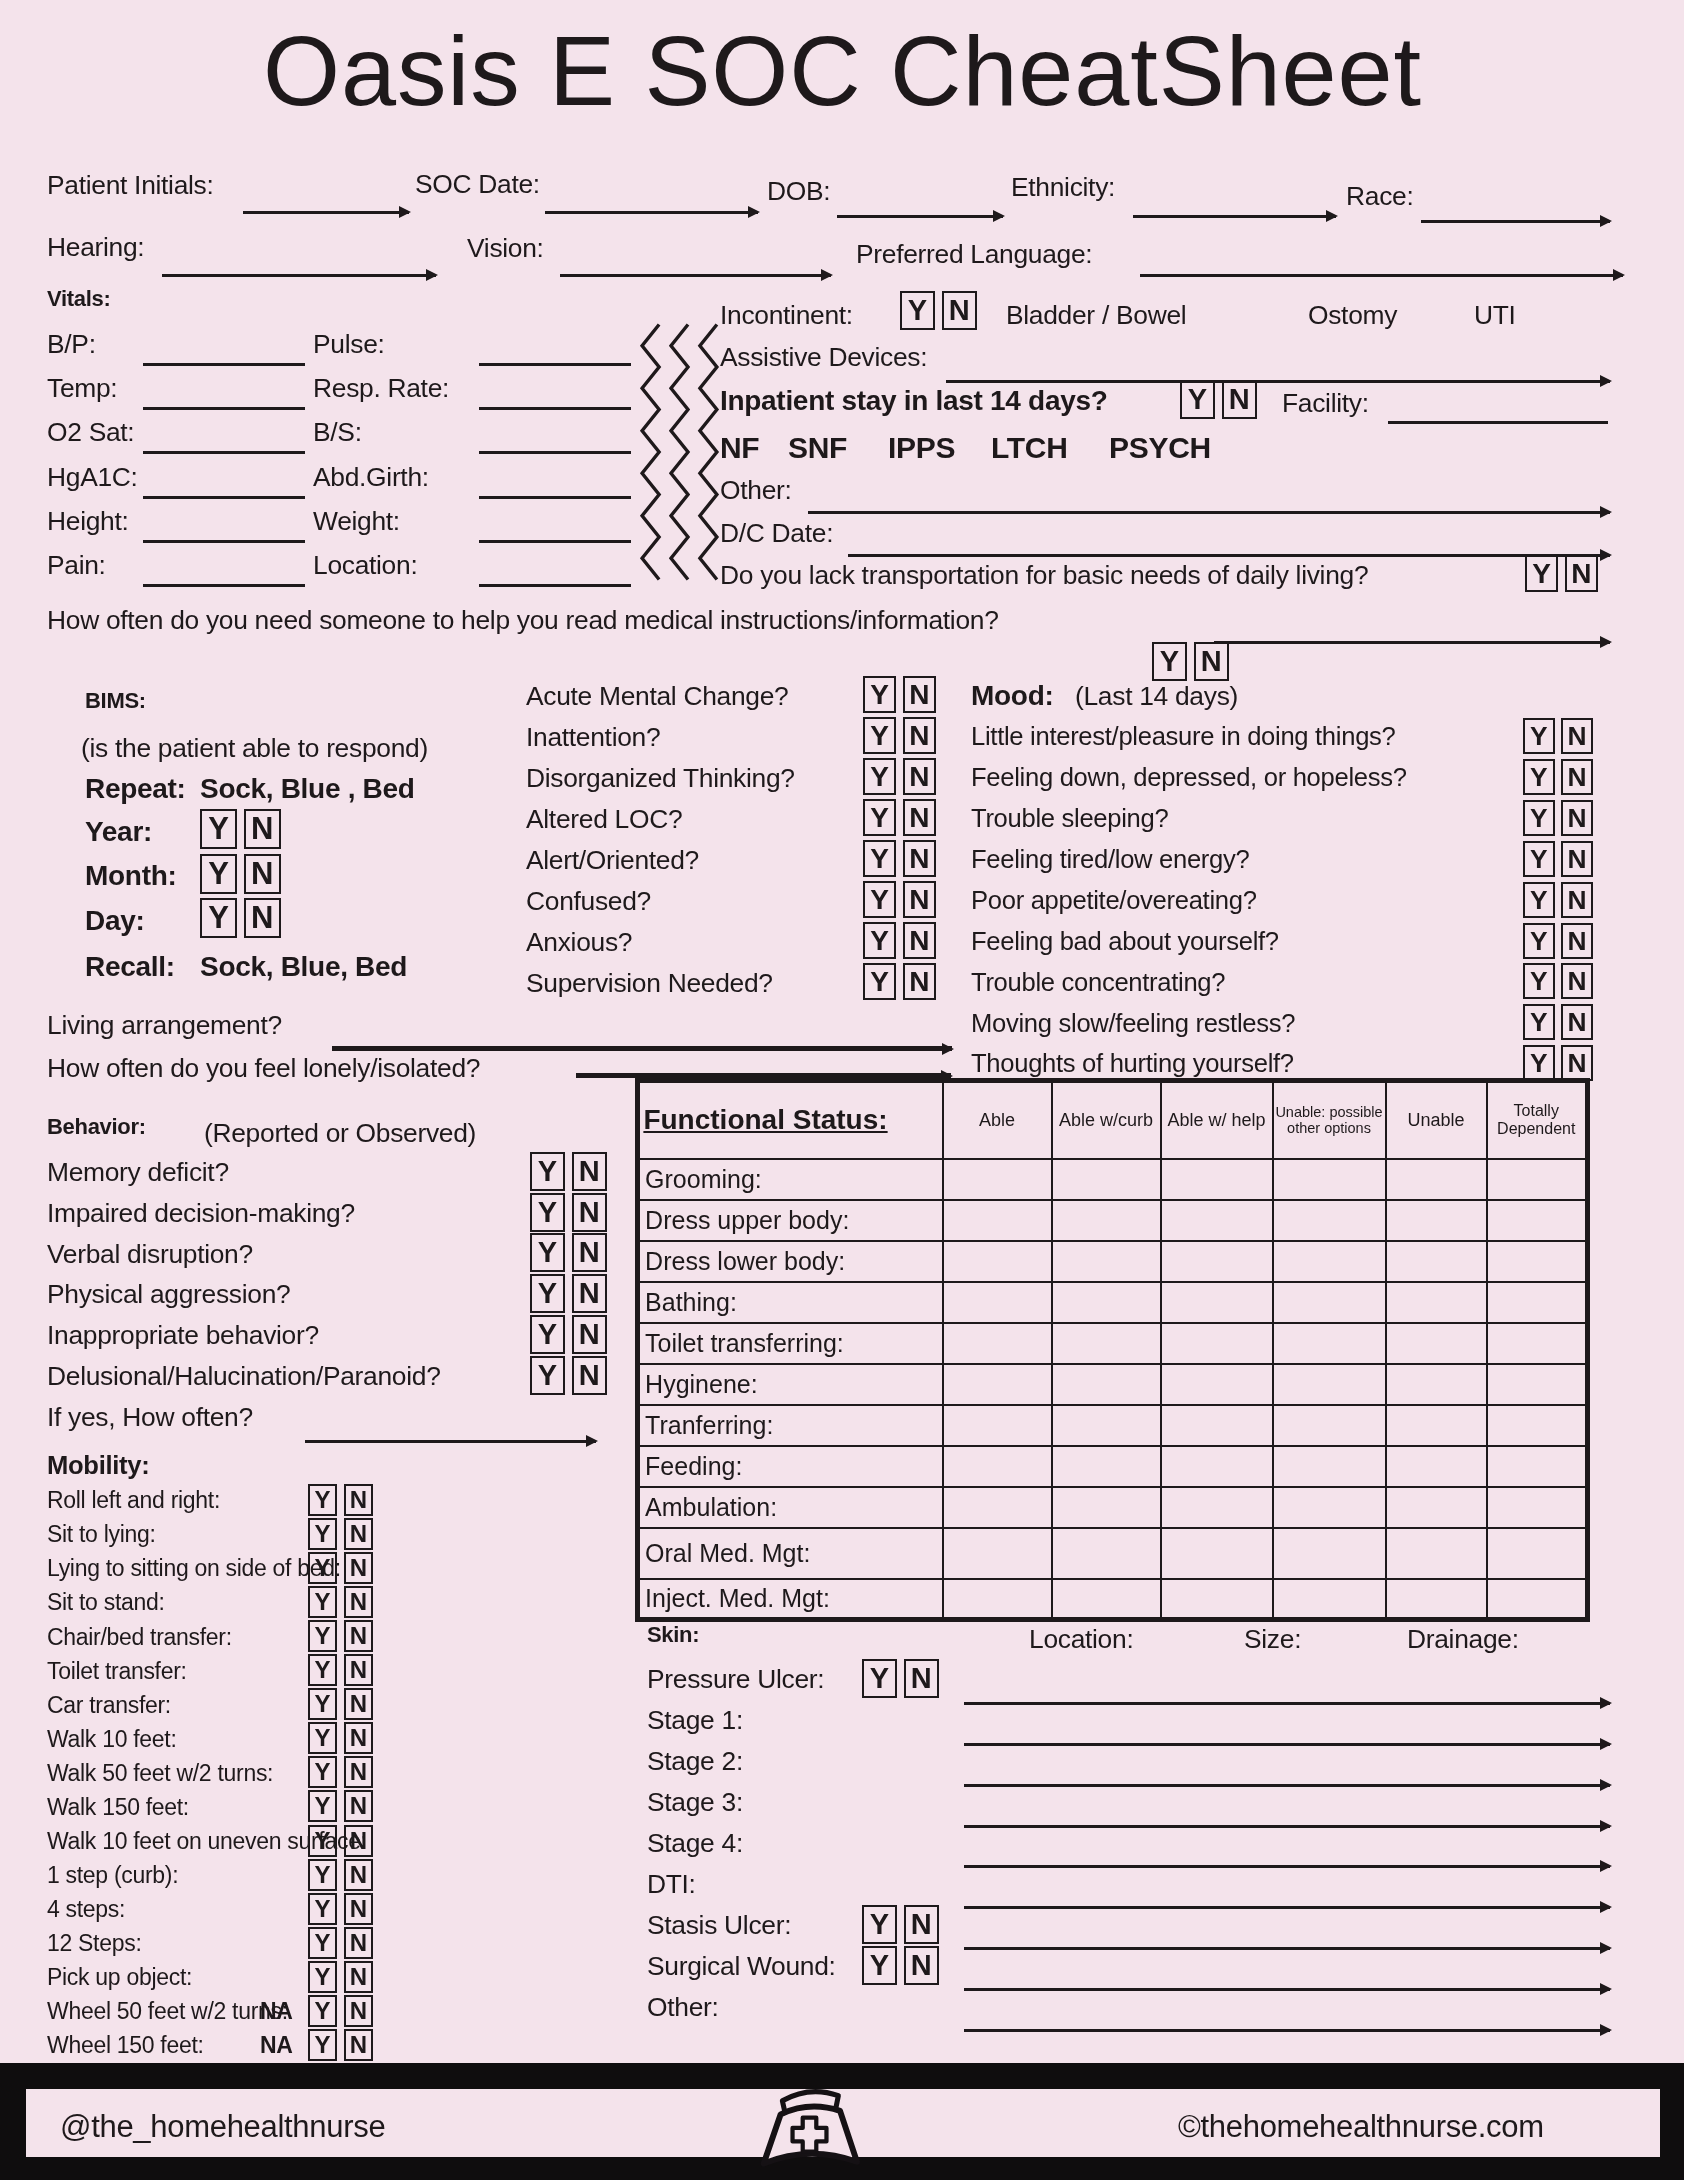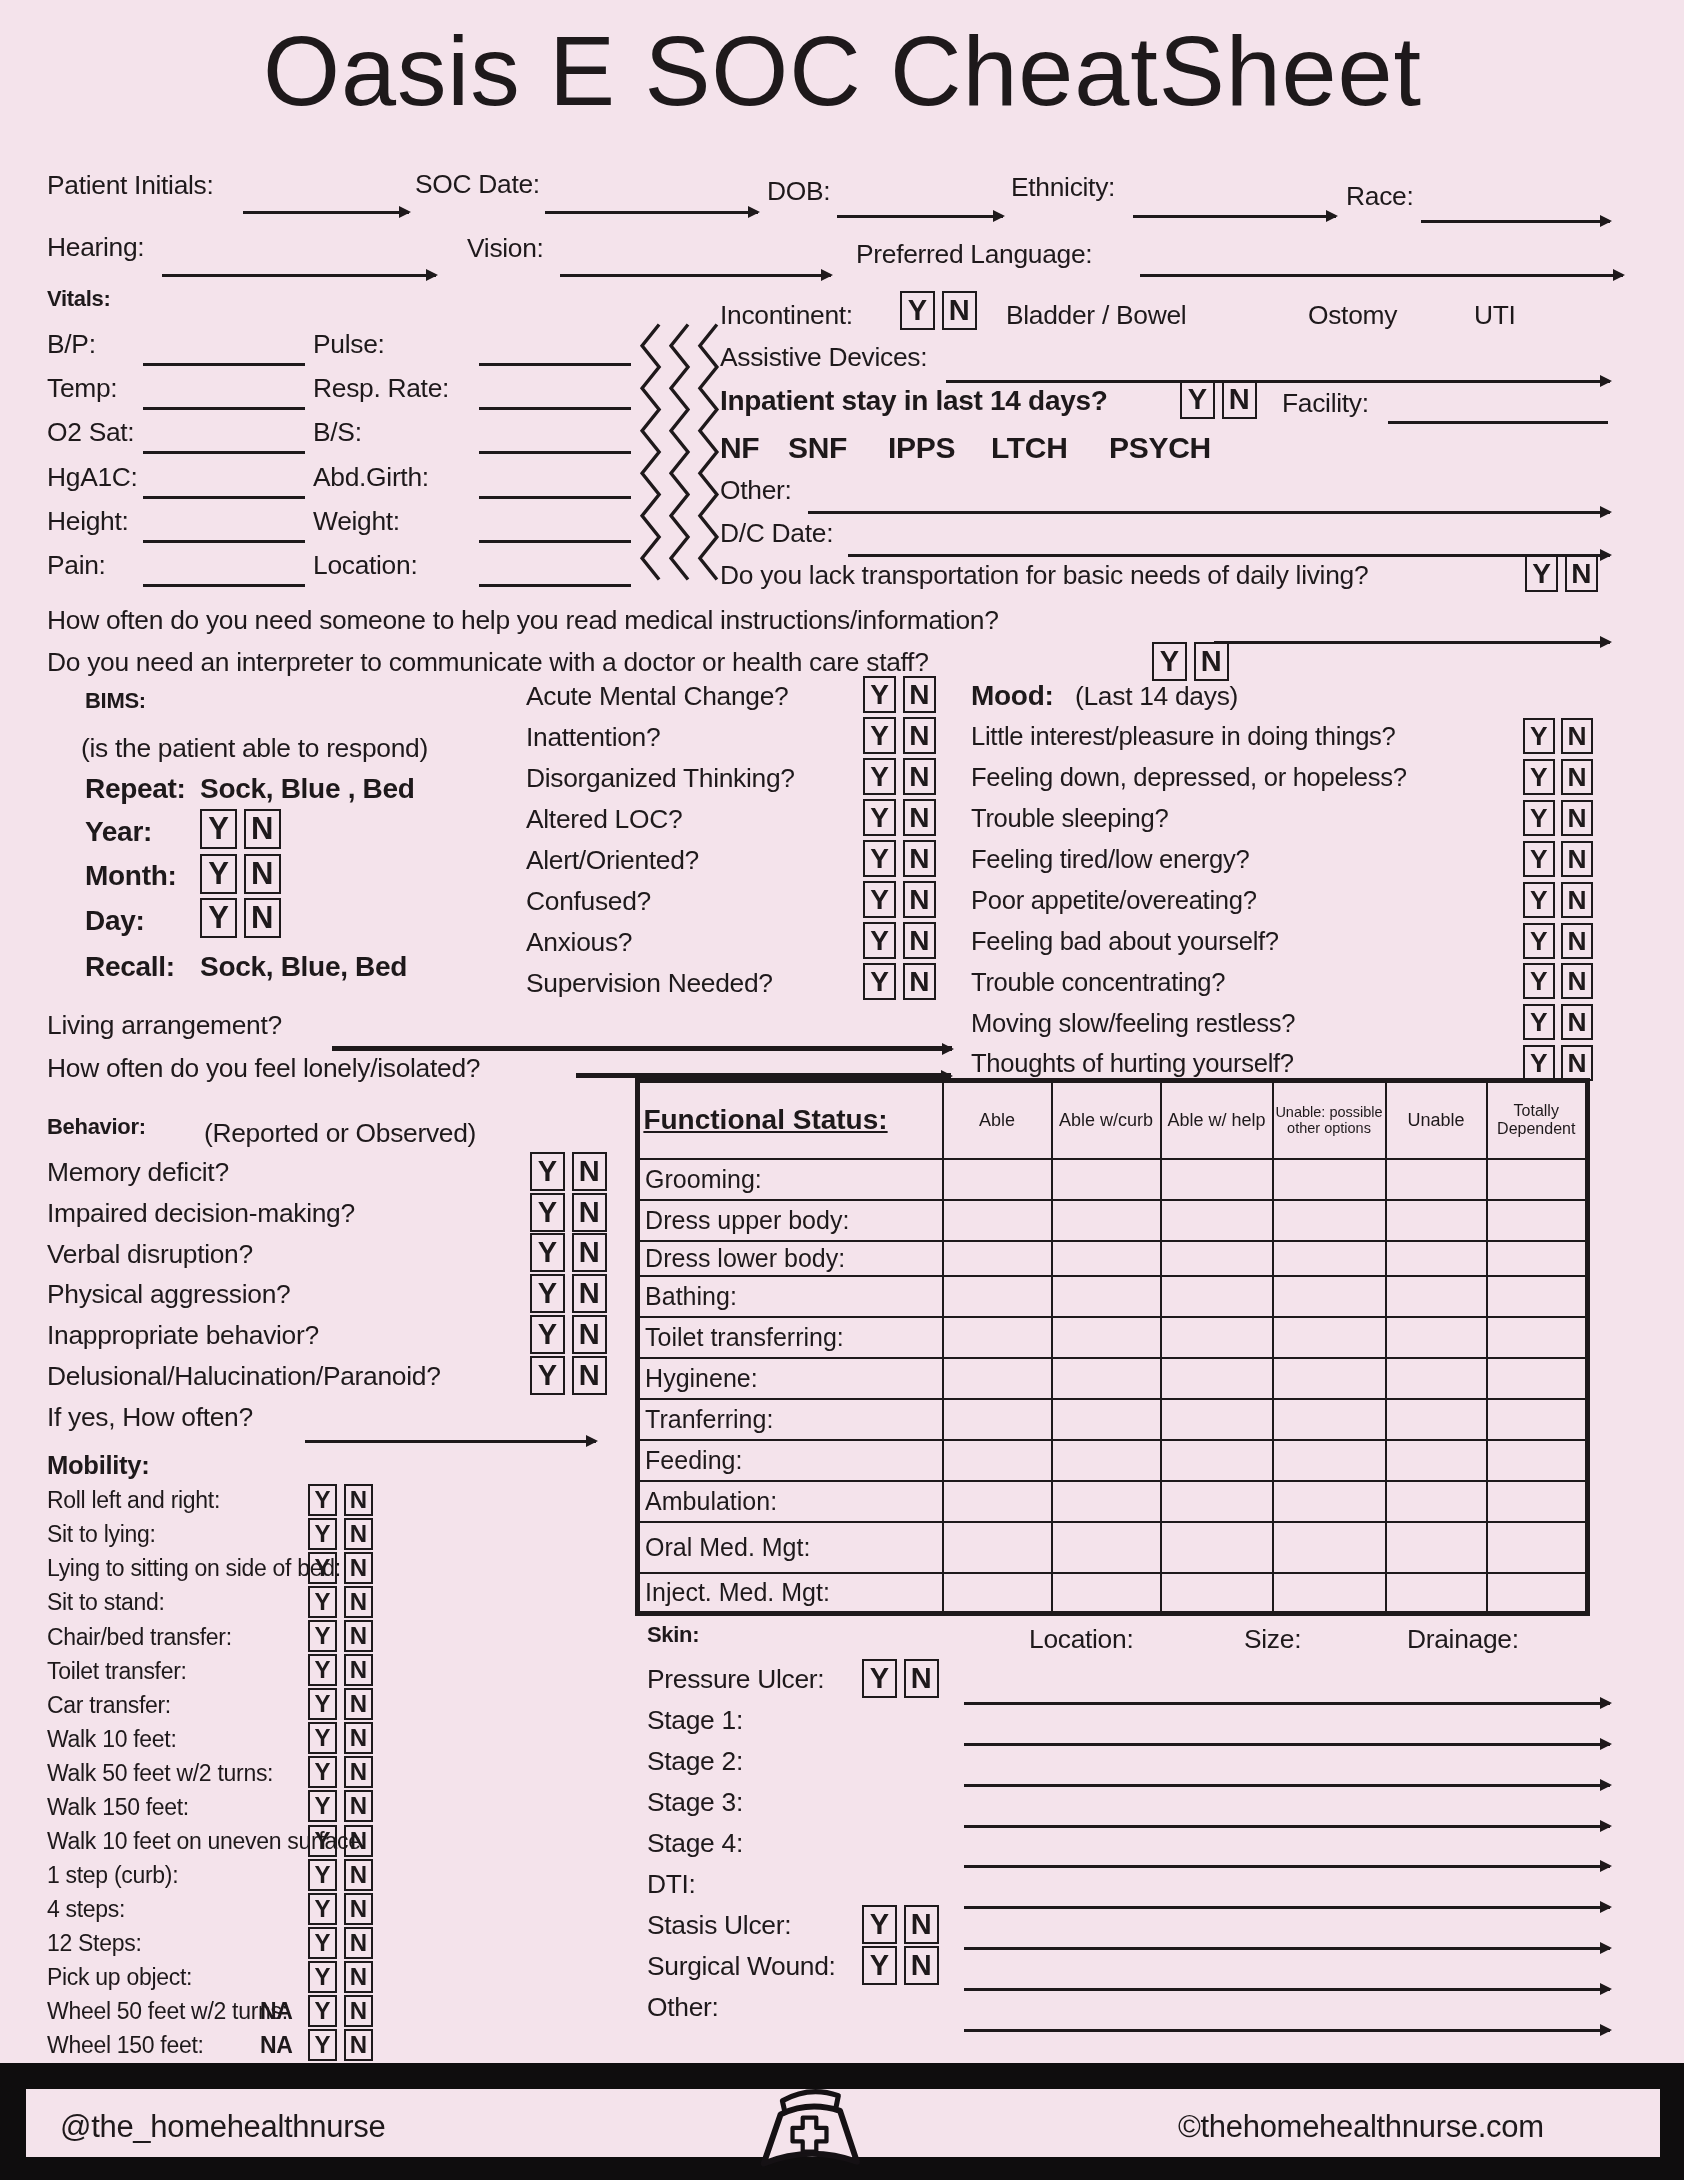--- a/index.html
+++ b/index.html
@@ -152,21 +152,20 @@
 
   <div class="t" style="left:720px;top:560px">Do you lack transportation for basic needs of daily living?</div>
   <div class="yn s44" style="left:1525px;top:555px">
       <span class="box">Y</span>
       <span class="box">N</span>
     </div>
 
   <div class="t" style="left:47px;top:605px">How often do you need someone to help you read medical instructions/information?</div>
   <div class="line arrow" style="left:1214px;top:641px;width:396px"></div>
 
-  <div class="t" style="left:47px;top:647px">Do you need an interpreter to communicate with a doctor or health care staff?</div>
   <div class="yn s46" style="left:1152px;top:642px">
       <span class="box">Y</span>
       <span class="box">N</span>
     </div>
 
   <div class="t b fs34" style="left:85px;top:688px">BIMS:</div>
   <div class="t" style="left:81px;top:733px">(is the patient able to respond)</div>
   <div class="t b fs33" style="left:85px;top:773px">Repeat:</div>
   <div class="t b fs33" style="left:200px;top:773px">Sock, Blue , Bed</div>
   <div class="t b fs33" style="left:85px;top:816px">Year:</div>
@@ -436,21 +435,21 @@
         </tr>
     <tr style="height:41px">
           <td class="rowlab">Dress upper body:</td>
           <td></td>
           <td></td>
           <td></td>
           <td></td>
           <td></td>
           <td></td>
         </tr>
-    <tr style="height:35px">
+    <tr style="height:41px">
           <td class="rowlab">Dress lower body:</td>
           <td></td>
           <td></td>
           <td></td>
           <td></td>
           <td></td>
           <td></td>
         </tr>
     <tr style="height:41px">
           <td class="rowlab">Bathing:</td>

